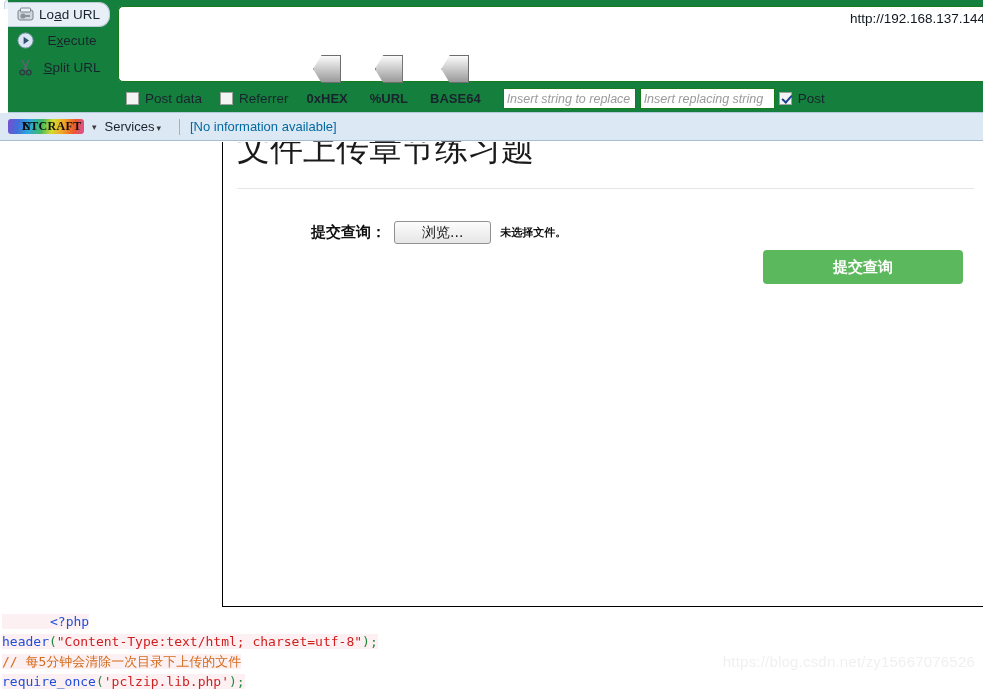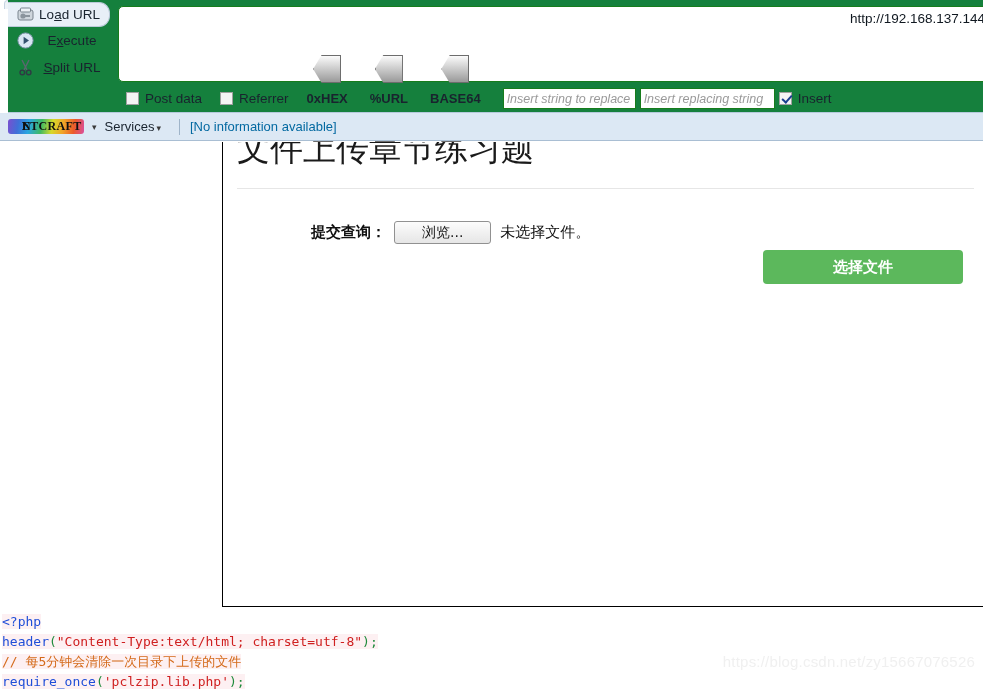--- a/index.html
+++ b/index.html
@@ -232,21 +232,21 @@
     padding: 0 27px;
     background: linear-gradient(#fcfcfc, #e6e6e6);
     border: 1px solid #919191;
     border-radius: 3px;
     font-size: 14px;
     font-weight: normal;
     color: #1a1a1a;
     margin-right: 9px;
     font-family: "DejaVu Sans", sans-serif;
   }
-  .file-none { font-weight: normal; font-size: 15px; }
+  .file-none { font-weight: bold; font-size: 11px; }
 
   .submit-btn {
     position: absolute;
     left: 540px; top: 118px;
     width: 200px; height: 34px;
     background: #5cb85c;
     border: none;
     border-radius: 4px;
     color: #ffffff;
     font-size: 15px;
@@ -261,21 +261,21 @@
     position: absolute;
     left: 0; top: 612px;
     width: 983px;
     font-family: "DejaVu Sans Mono", monospace;
     font-size: 13px;
     line-height: 20px;
     white-space: pre;
   }
   .code .ln { padding-left: 2px; }
   .code .hl { background: #fdf0f2; }
-  .tok-tag  { color: #1f4ed8; }
+  .tok-tag  { color: #1f4ed8; padding-left: 48px; }
   .tok-fn   { color: #1f4ed8; }
   .tok-str  { color: #cf2020; }
   .tok-pun  { color: #1f8a3b; }
   .tok-cmt  { color: #d46a1a; }
 
   
   .watermark {
     position: absolute;
     right: 8px; bottom: 22px;
     font-size: 15px;
@@ -367,21 +367,21 @@
       <div class="repl-input" id="repl-from">
         <span>Insert string to replace</span>
       </div>
 
       <div class="repl-input" id="repl-to">
         <span>Insert replacing string</span>
       </div>
 
       <div class="chk-item">
         <span class="chk-box checked"></span>
-        <span>Insert</span>
+        <span>Post</span>
       </div>
     </div>
   </div>
 
   <div class="netcraft">
     <span class="nc-logo">
       <span>
           <span>N</span>
           <span>ETCRAFT</span>
         </span>
@@ -397,21 +397,21 @@
     <div class="panel">
       <h1 class="panel-title">文件上传章节练习题</h1>
       <hr class="panel-hr">
 
       <div class="file-row">
         <span class="file-label">提交查询：</span>
         <span class="browse-btn">浏览...</span>
         <span class="file-none">未选择文件。</span>
       </div>
 
-      <div class="submit-btn">选择文件</div>
+      <div class="submit-btn">提交查询</div>
     </div>
 
     <div class="watermark">https://blog.csdn.net/zy15667076526</div>
   </div>
 
   <div class="code" id="code-block"><div class="ln"><span class="tok-tag hl">&lt;?php</span></div><div class="ln"><span class="tok-fn hl">header</span><span class="tok-pun hl">(</span><span class="tok-str hl">"Content-Type:text/html; charset=utf-8"</span><span class="tok-pun hl">)</span><span class="tok-pun hl">;</span></div><div class="ln"><span class="tok-cmt hl">// 每5分钟会清除一次目录下上传的文件</span></div><div class="ln"><span class="tok-fn hl">require_once</span><span class="tok-pun hl">(</span><span class="tok-str hl">'pclzip.lib.php'</span><span class="tok-pun hl">)</span><span class="tok-pun hl">;</span></div></div>
 
 </div>
 
 </body></html>

